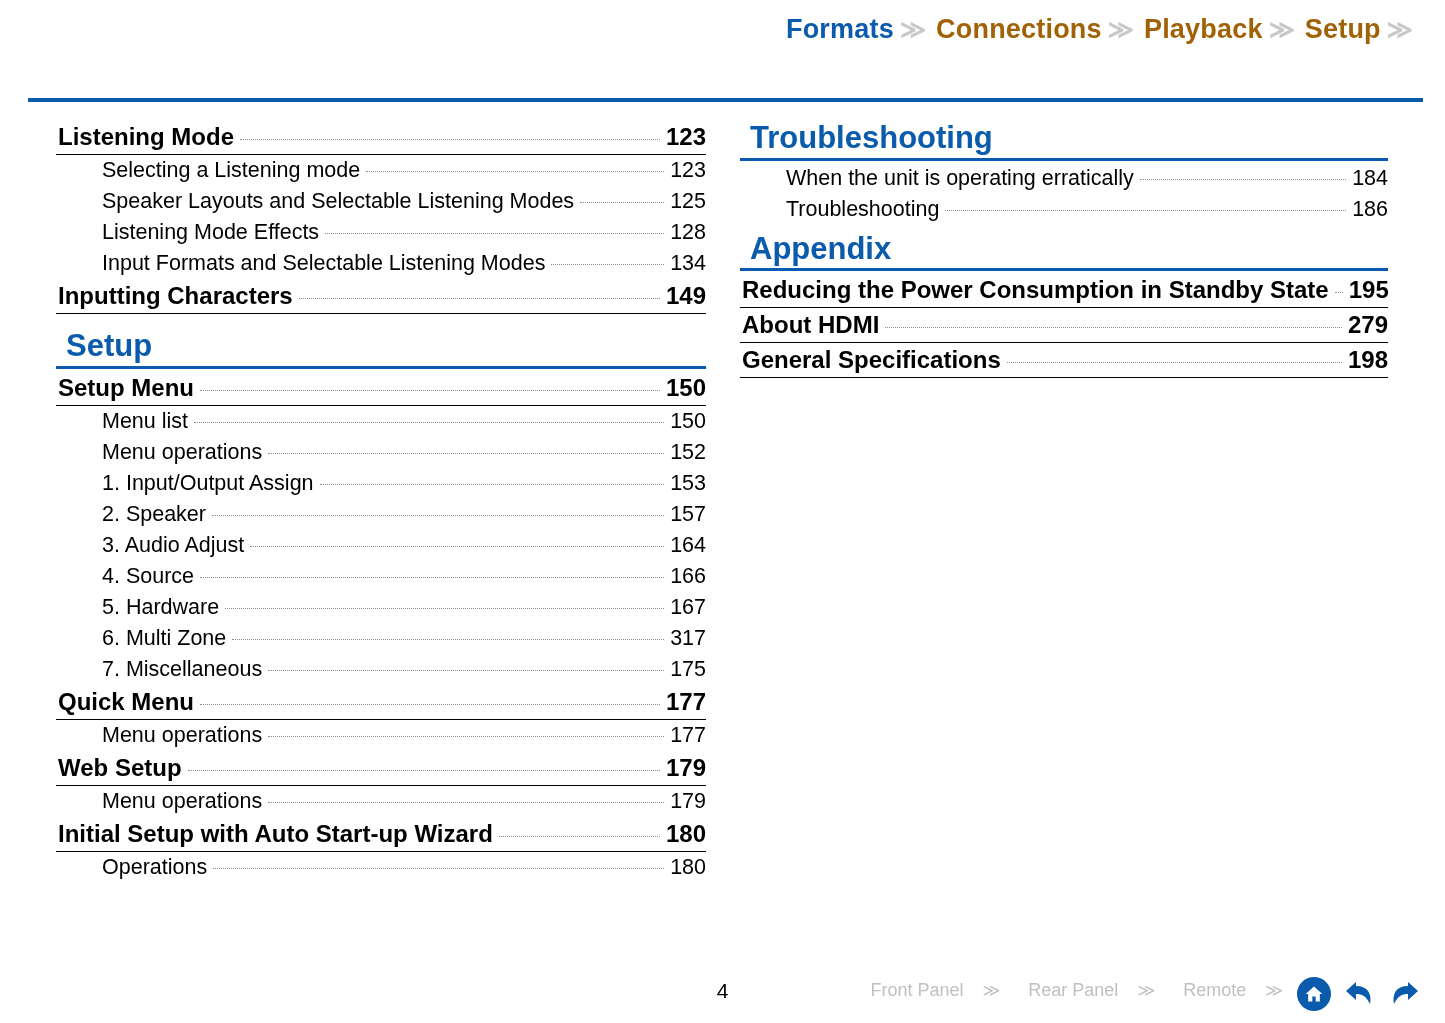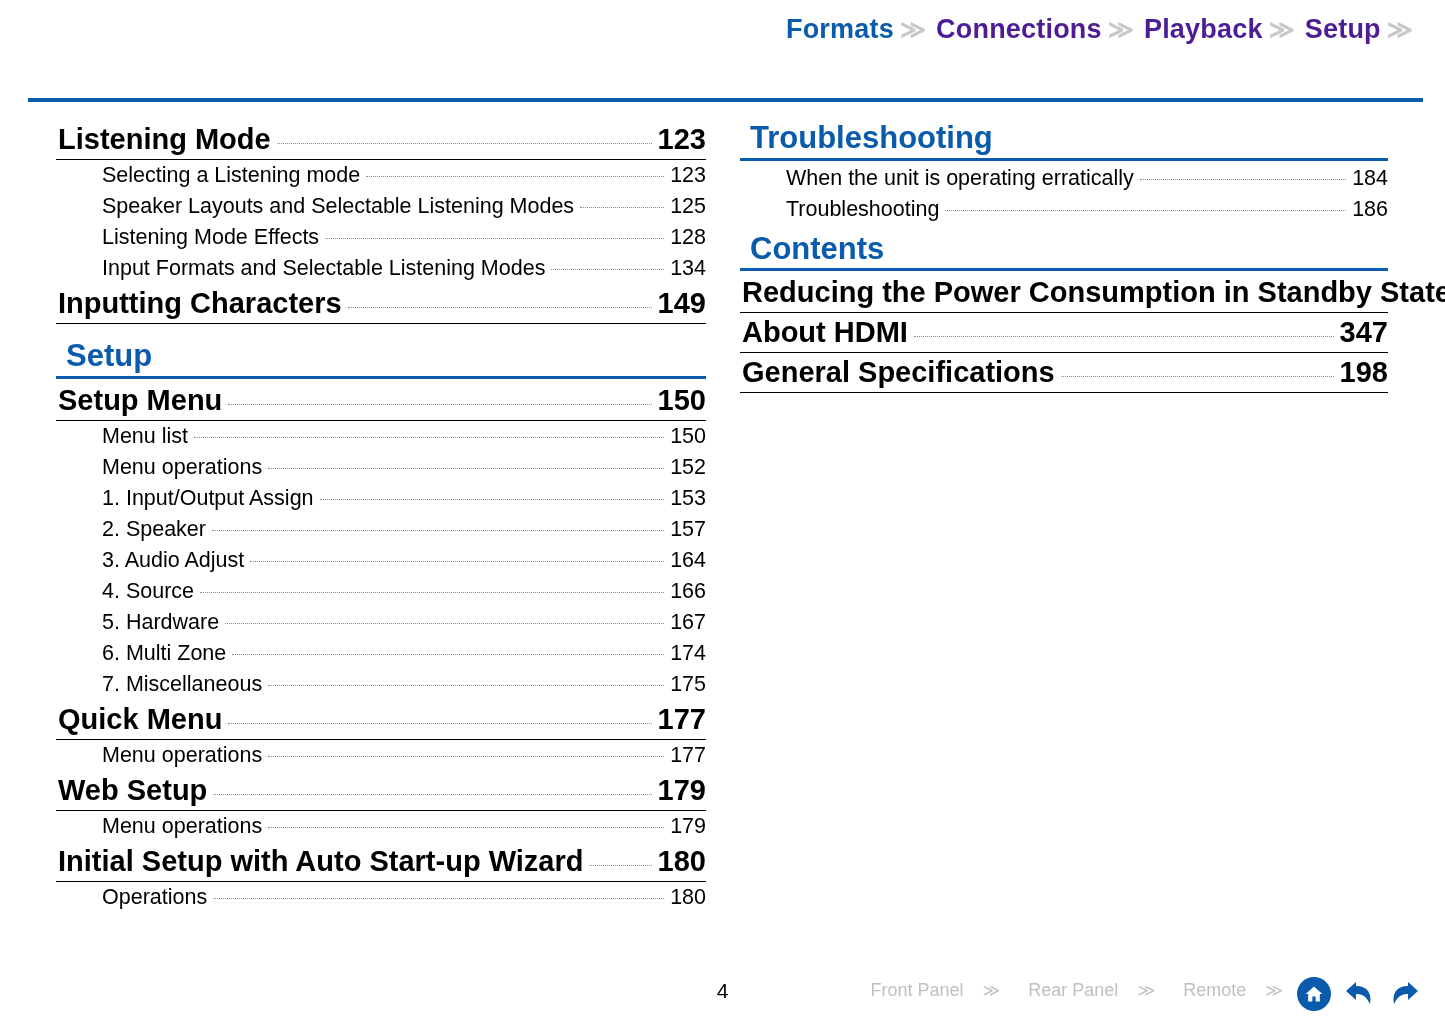--- a/index.html
+++ b/index.html
@@ -25,21 +25,21 @@
     align-items: baseline;
     gap: 0px;
   }
   .topnav .navitem {
     font-size: 27px;
     font-weight: bold;
     letter-spacing: 0.2px;
     white-space: nowrap;
   }
   .topnav .navitem.active { color: #0a5bab; }
-  .topnav .navitem.inactive { color: #4c1d95; }
+  .topnav .navitem.inactive { color: #a16207; }
   .topnav .chev {
     font-size: 25px;
     font-weight: bold;
     margin: 0 10px 0 6px;
   }
   .topnav .chev.inactive { color: #c8c8c8; }
 
   .header-rule {
     position: absolute;
     left: 28px;
@@ -93,21 +93,21 @@
     flex: 1 1 auto;
     margin: 0 6px;
     border-bottom: 1px dotted #8c8c8c;
     transform: translateY(-5px);
     min-width: 8px;
   }
   .toc-row .page { white-space: nowrap; }
 
   .toc-row.level1 {
     font-weight: bold;
-    font-size: 29px;
+    font-size: 24px;
     padding-left: 2px;
   }
   .toc-row.level1 .page { font-weight: bold; }
   .toc-row.level2 {
     padding-left: 46px;
     font-weight: normal;
   }
   .row-underline {
     border-bottom: 1px solid #000000;
   }
@@ -268,21 +268,21 @@
 
   <div class="toc-row level2">
     <span class="label">5. Hardware</span>
     <span class="dots"></span>
     <span class="page">167</span>
   </div>
 
   <div class="toc-row level2">
     <span class="label">6. Multi Zone</span>
     <span class="dots"></span>
-    <span class="page">174</span>
+    <span class="page">317</span>
   </div>
 
   <div class="toc-row level2">
     <span class="label">7. Miscellaneous</span>
     <span class="dots"></span>
     <span class="page">175</span>
   </div>
 
   <div class="toc-row level1 row-underline">
     <span class="label">Quick Menu</span>
@@ -332,33 +332,33 @@
     <span class="dots"></span>
     <span class="page">184</span>
   </div>
 
   <div class="toc-row level2">
     <span class="label">Troubleshooting</span>
     <span class="dots"></span>
     <span class="page">186</span>
   </div>
 
-  <div class="section-title" style="margin-top:6px;">Contents</div>
+  <div class="section-title" style="margin-top:6px;">Appendix</div>
   <div class="section-rule"></div>
 
   <div class="toc-row level1 row-underline">
     <span class="label">Reducing the Power Consumption in Standby State</span>
     <span class="dots"></span>
     <span class="page">195</span>
   </div>
 
   <div class="toc-row level1 row-underline">
     <span class="label">About HDMI</span>
     <span class="dots"></span>
-    <span class="page">347</span>
+    <span class="page">279</span>
   </div>
 
   <div class="toc-row level1 row-underline">
     <span class="label">General Specifications</span>
     <span class="dots"></span>
     <span class="page">198</span>
   </div>
 
 </div>
 

